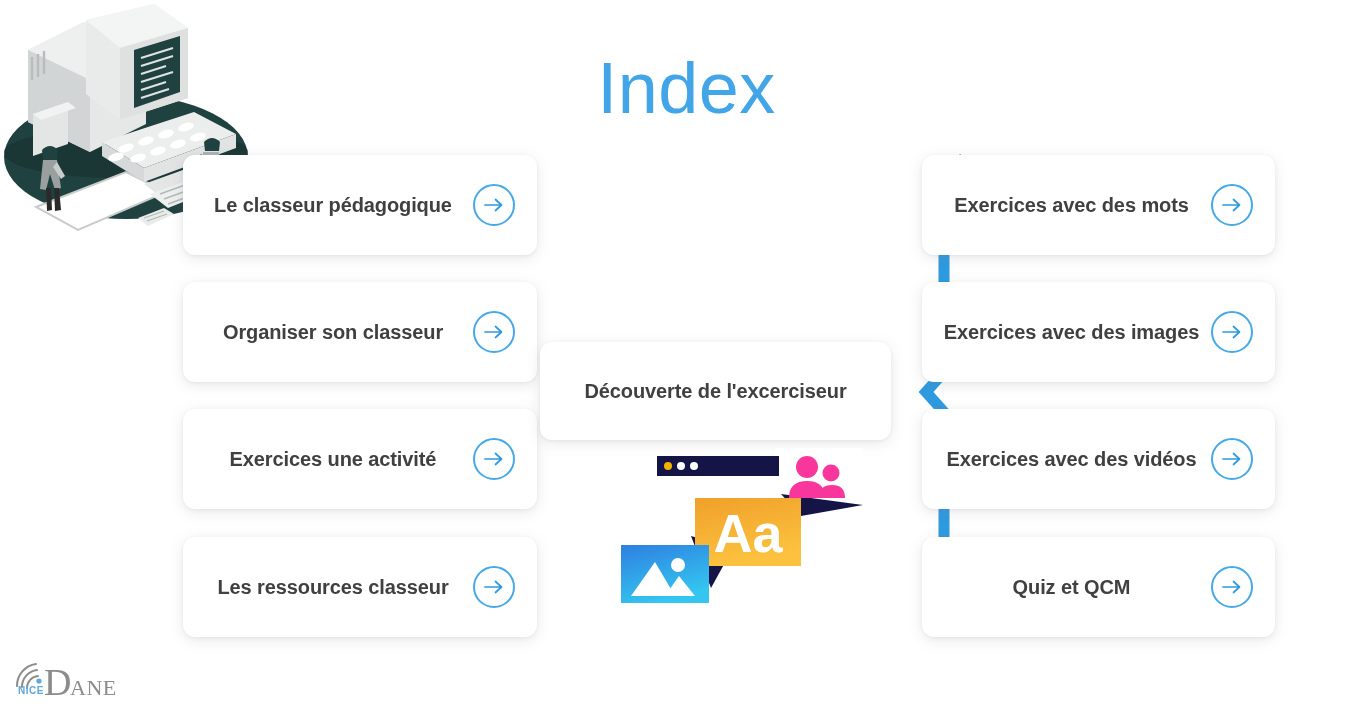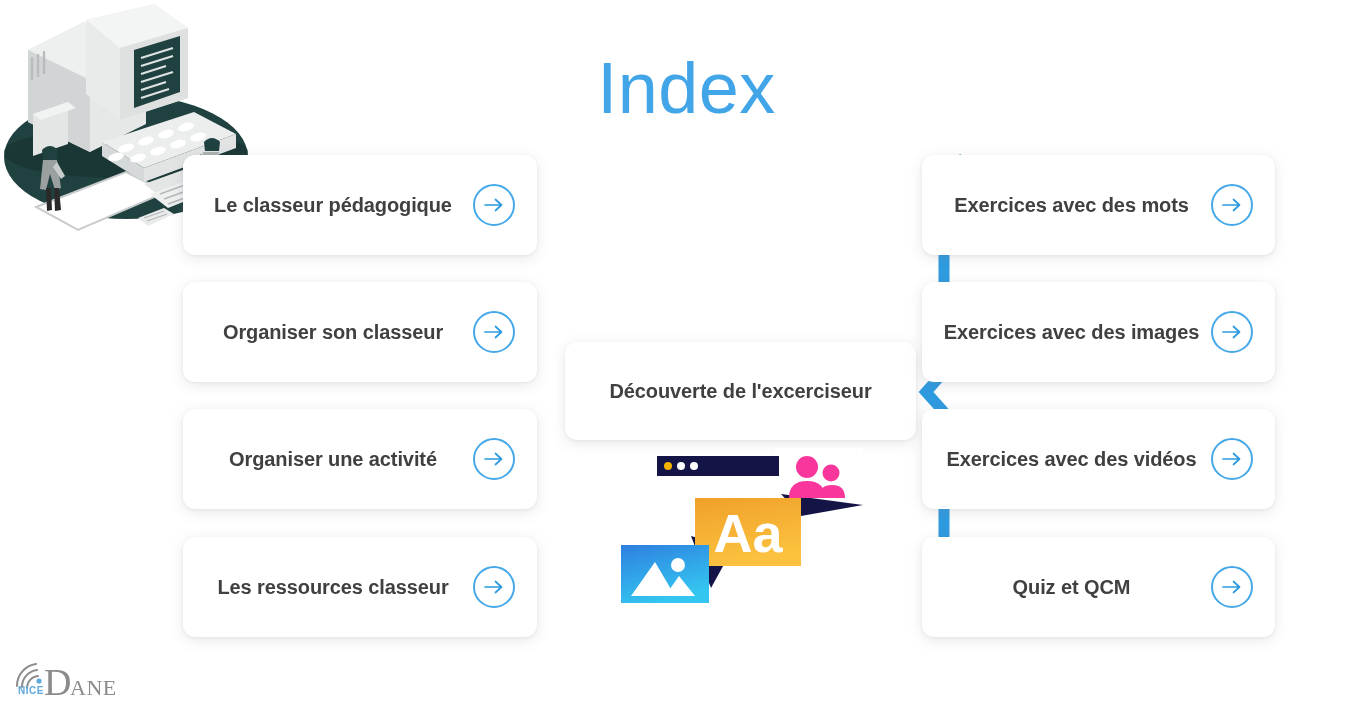--- a/index.html
+++ b/index.html
@@ -85,21 +85,21 @@
 
   
   .col-right .card { left: 922px; width: 353px; height: 100px; }
   .col-right .card-1 { top: 155px; }
   .col-right .card-2 { top: 282px; }
   .col-right .card-3 { top: 409px; }
   .col-right .card-4 { top: 537px; }
 
   
   .card-center {
-    left: 565px;
+    left: 540px;
     top: 342px;
     width: 351px;
     height: 98px;
     justify-content: flex-start;
   }
   .card-center .card-label { font-size: 20px; padding: 0 24px; }
 
   
   .brace {
     position: absolute;
@@ -242,21 +242,21 @@
     <div class="card card-2">
       <div class="card-label">Organiser son classeur</div>
       <button class="arrow-btn">
         <svg width="20" height="16" viewBox="0 0 20 16" fill="none" xmlns="http://www.w3.org/2000/svg">
           <path d="M1 8 H17 M11.5 2.5 L17.5 8 L11.5 13.5" stroke="#2e9ae0" stroke-width="1.7" stroke-linecap="round" stroke-linejoin="round"></path>
         </svg>
       </button>
     </div>
 
     <div class="card card-3">
-      <div class="card-label">Organiser une activité</div>
+      <div class="card-label">Exercices une activité</div>
       <button class="arrow-btn">
         <svg width="20" height="16" viewBox="0 0 20 16" fill="none" xmlns="http://www.w3.org/2000/svg">
           <path d="M1 8 H17 M11.5 2.5 L17.5 8 L11.5 13.5" stroke="#2e9ae0" stroke-width="1.7" stroke-linecap="round" stroke-linejoin="round"></path>
         </svg>
       </button>
     </div>
 
     <div class="card card-4">
       <div class="card-label">Les ressources classeur</div>
       <button class="arrow-btn">

